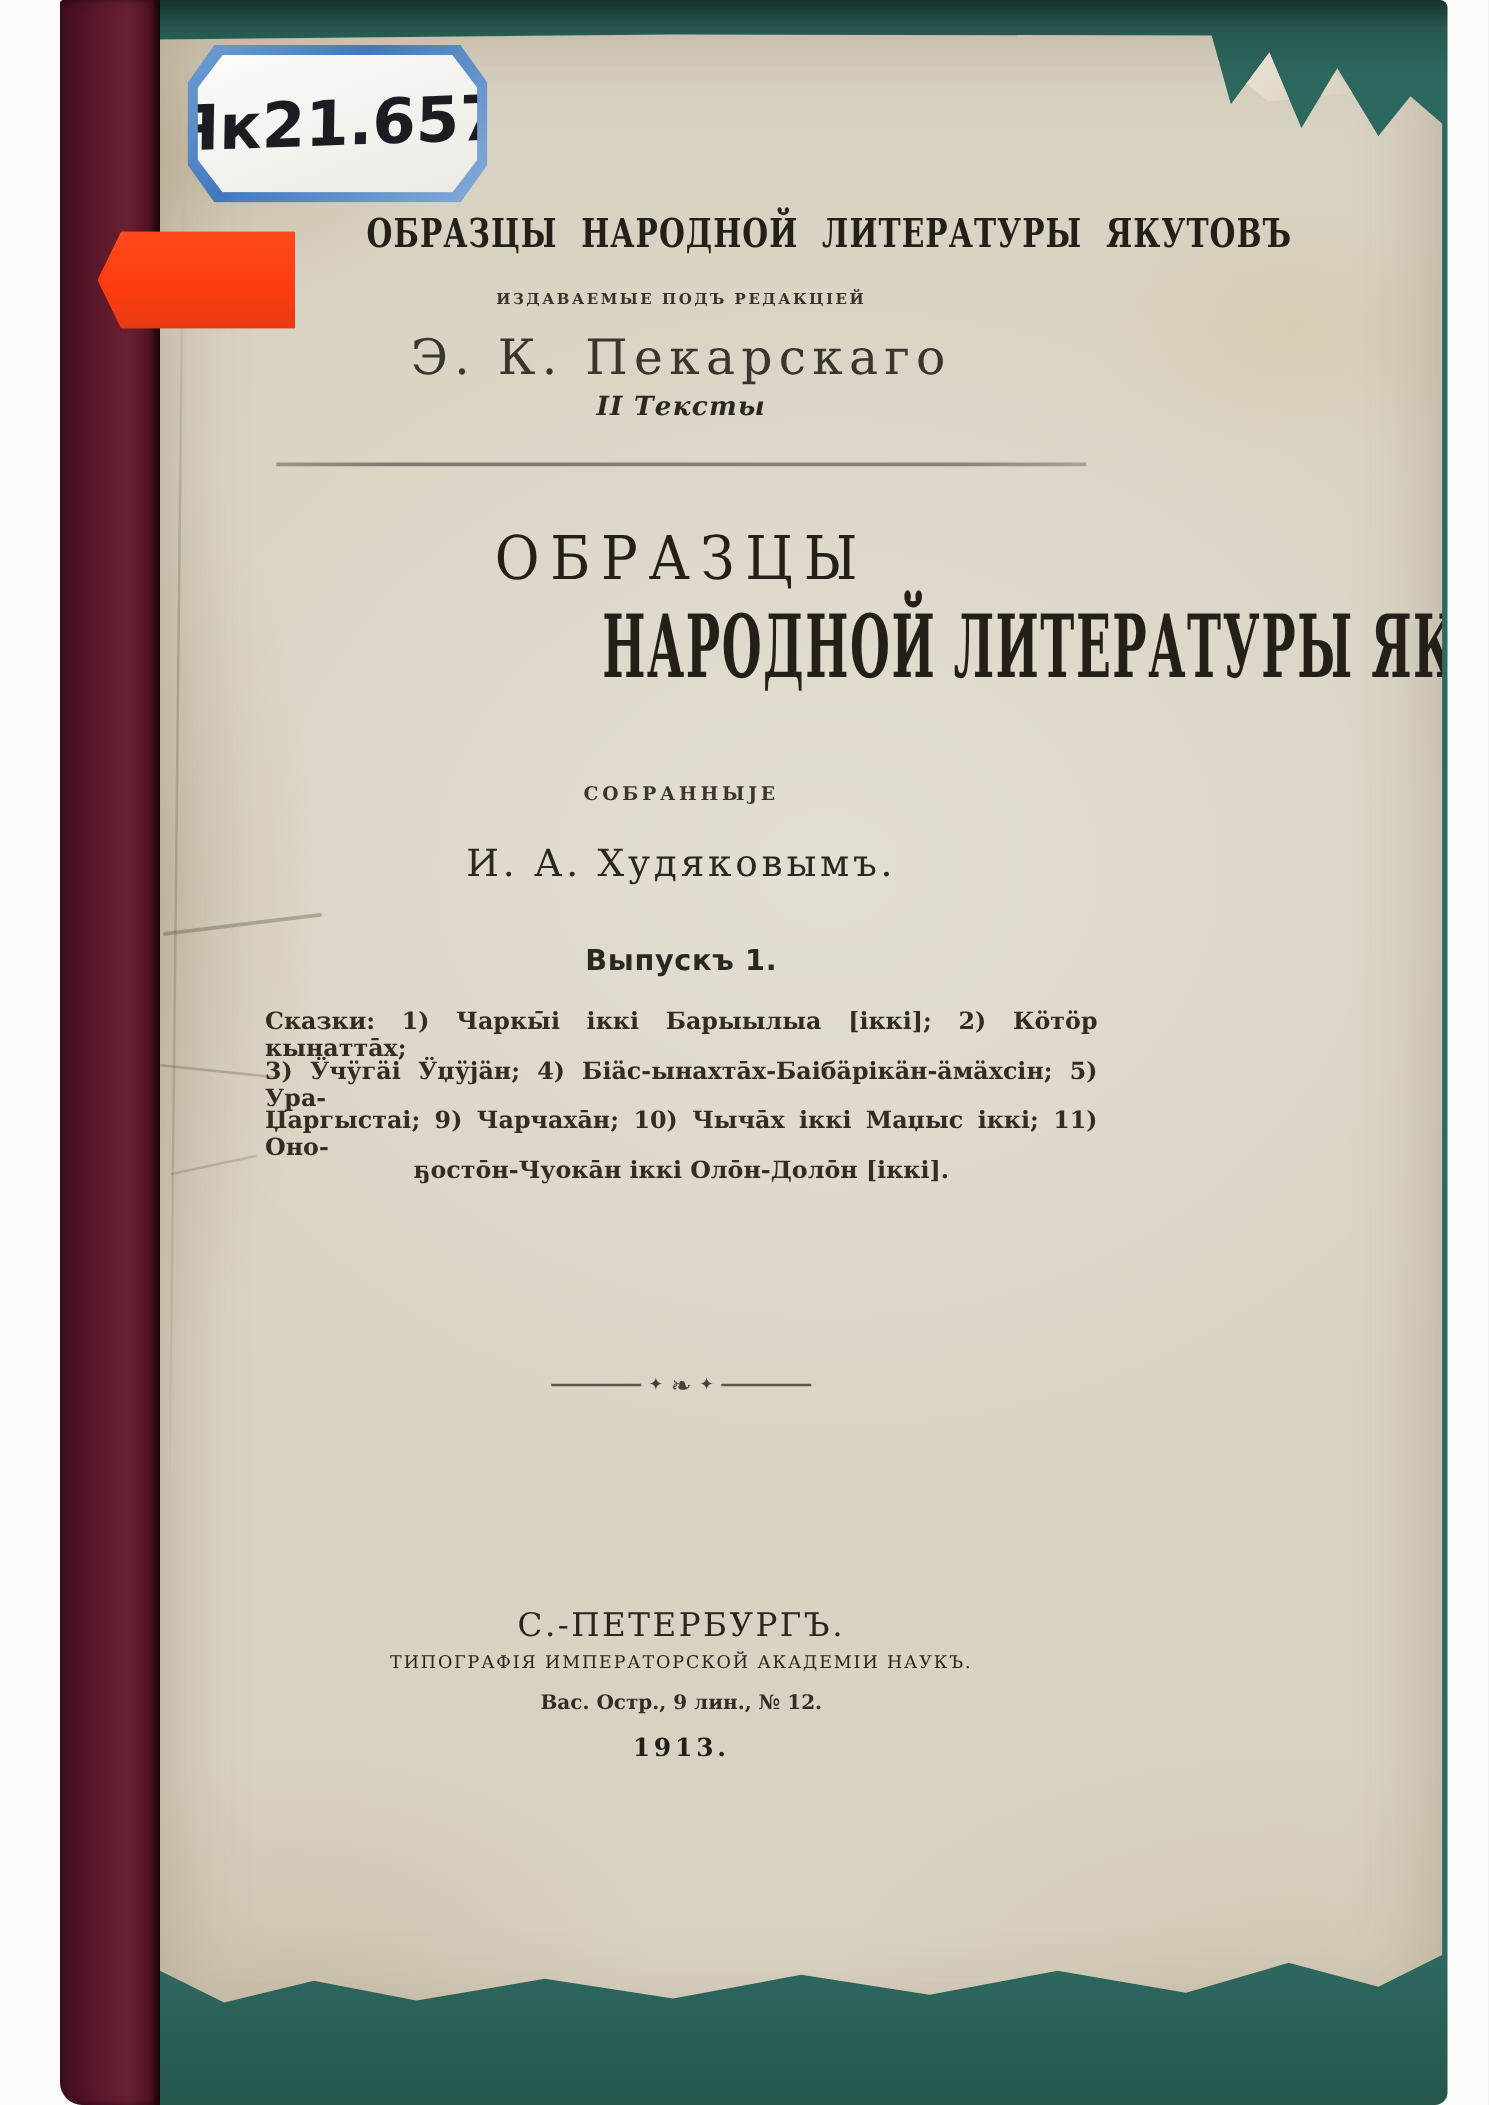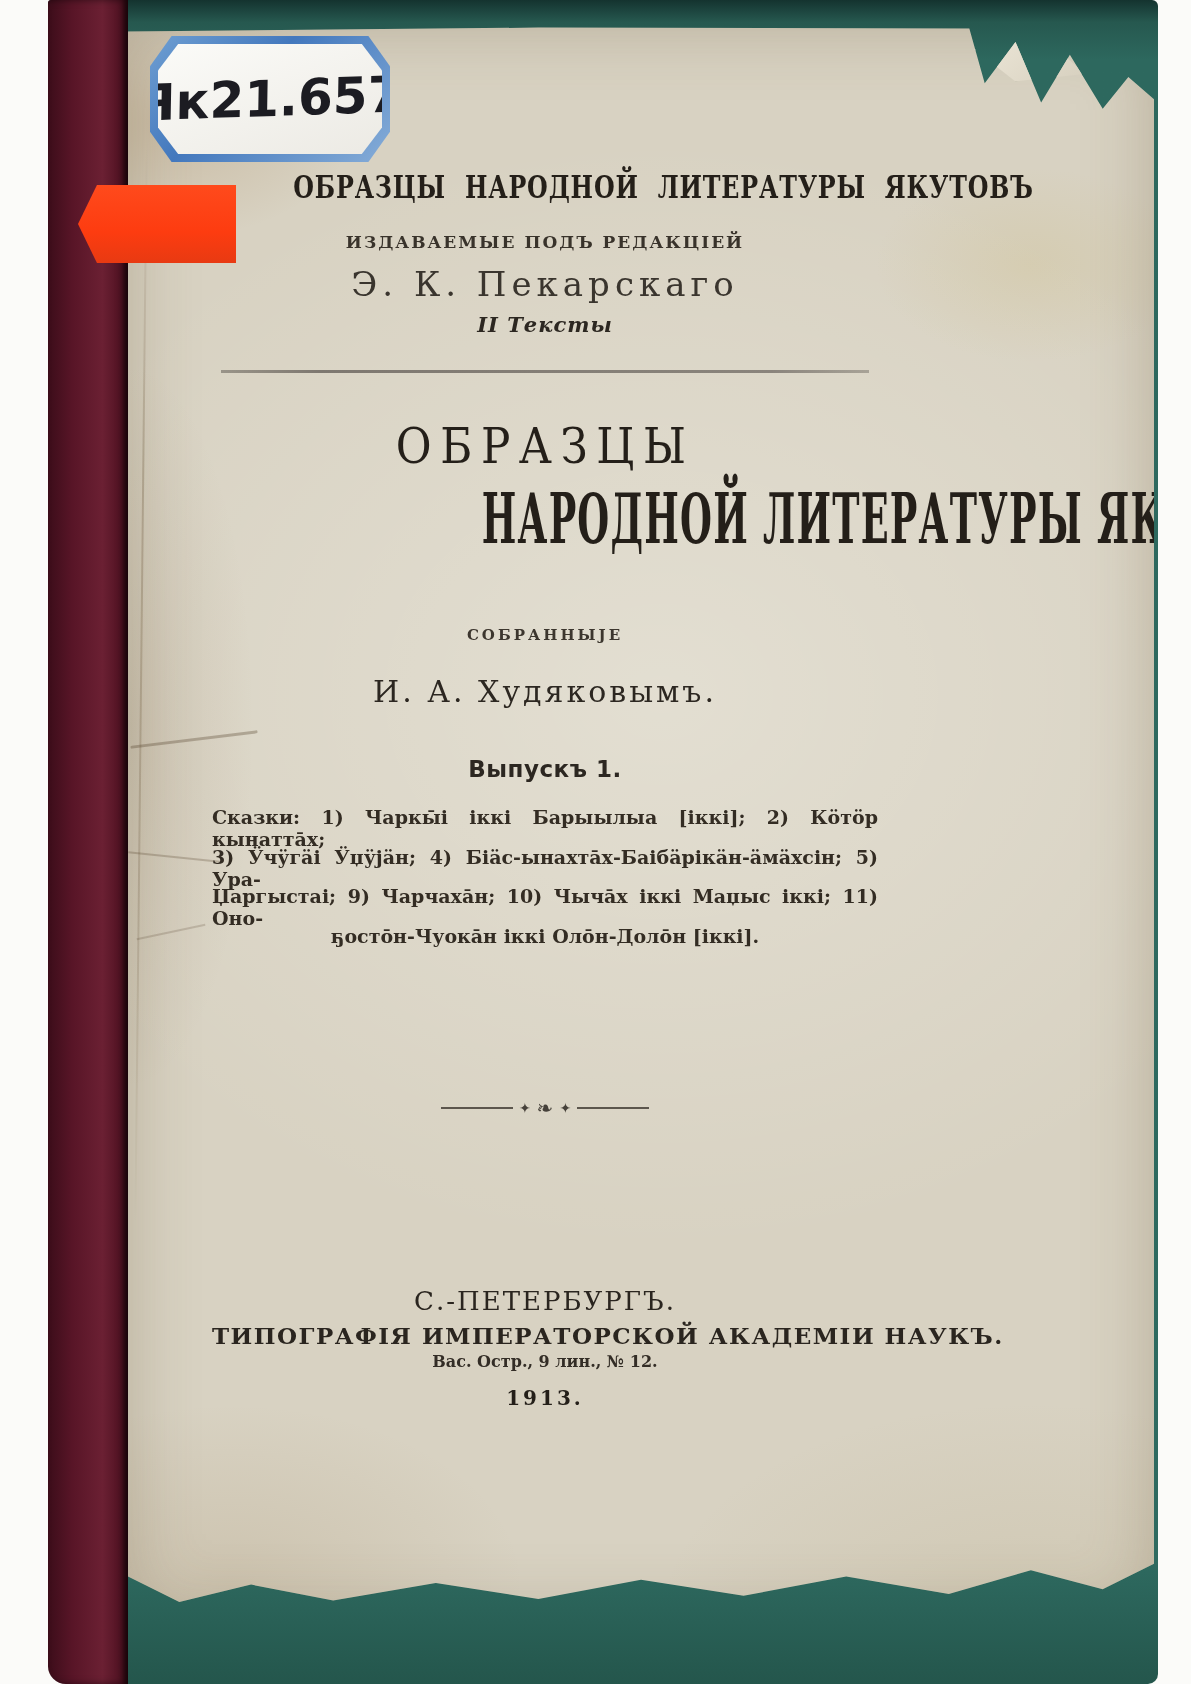--- a/index.html
+++ b/index.html
@@ -91,22 +91,22 @@
   }
   
   .content{
     position:absolute;left:84px;top:0;width:666px;color:#2c2721;z-index:4;
   }
   .content > div{position:absolute;left:0;right:0;text-align:center;white-space:nowrap;}
   .condense{display:inline-block;transform-origin:50% 0;white-space:nowrap;}
 
   .series-title{top:142px;font-weight:bold;color:#241f19;}
   .series-title .condense{font-size:29px;letter-spacing:1px;word-spacing:12px;transform:scale(.82,1.1);}
-  .edited-under{top:206px;font-size:17px;font-weight:bold;letter-spacing:2px;color:#39332b;}
-  .editor-name{top:238px;font-size:34px;letter-spacing:5px;color:#3a352e;}
+  .edited-under{top:206px;font-size:12px;font-weight:bold;letter-spacing:2px;color:#39332b;}
+  .editor-name{top:238px;font-size:39px;letter-spacing:5px;color:#3a352e;}
   .part-label{top:286px;font-size:21px;font-weight:bold;letter-spacing:1px;font-style:italic;}
   .divider-rule{top:332px;}
   .divider-rule .bar{display:inline-block;width:648px;height:3px;
     background:linear-gradient(90deg,rgba(90,85,78,.5),#7e7870 15%,#8a847c 85%,rgba(90,85,78,.4));}
   .main-title-1{top:392px;color:#241f19;}
   .main-title-1 .condense{font-size:46px;letter-spacing:9px;transform:scale(.95,1.05);}
   .main-title-2{top:452px;color:#241f19;font-weight:bold;}
   .main-title-2 .condense{font-size:60px;letter-spacing:2px;transform:scale(.61,1.16);}
   .collected-label{top:600px;font-size:15px;font-weight:bold;letter-spacing:3px;color:#3c362e;}
   .collector-name{top:648px;font-size:30px;letter-spacing:3px;}
@@ -114,21 +114,21 @@
     font-family:"DejaVu Sans","Liberation Sans",sans-serif;letter-spacing:.5px;}
   .contents-paragraph{position:absolute;left:0;right:0;top:780px;
     font-size:19px;font-weight:bold;color:#332c23;}
   .contents-paragraph .line{height:39.5px;text-align:justify;text-align-last:justify;white-space:normal;}
   .contents-paragraph .line.last{text-align-last:center;}
   .divider-ornament{top:1076px;display:flex;align-items:center;justify-content:center;gap:6px;color:#46413a;}
   .divider-ornament .seg{display:inline-block;width:72px;height:2px;background:#5c564d;}
   .divider-ornament .g-sm{font-size:14px;line-height:10px;}
   .divider-ornament .g-lg{font-size:20px;line-height:12px;}
   .imprint-city{top:1246px;font-size:26px;letter-spacing:2px;color:#2a251f;margin-top:14px;}
-  .imprint-publisher{top:1296px;font-size:23px;font-weight:bold;letter-spacing:1.5px;color:#2a251f;}
+  .imprint-publisher{top:1296px;font-size:14px;font-weight:normal;letter-spacing:1.5px;color:#2a251f;}
   .imprint-address{top:1326px;font-size:16px;font-weight:bold;color:#332d26;}
   .imprint-year{top:1360px;font-size:20px;font-weight:bold;letter-spacing:3px;color:#241f19;}
 </style>
 </head>
 <body>
 
 <div class="book"></div>
 <div class="spine"></div>
 
 <div class="paper">

